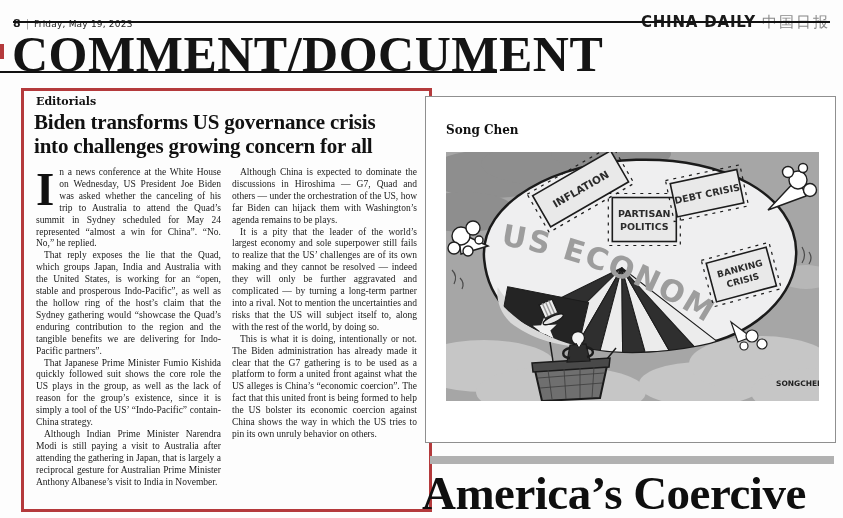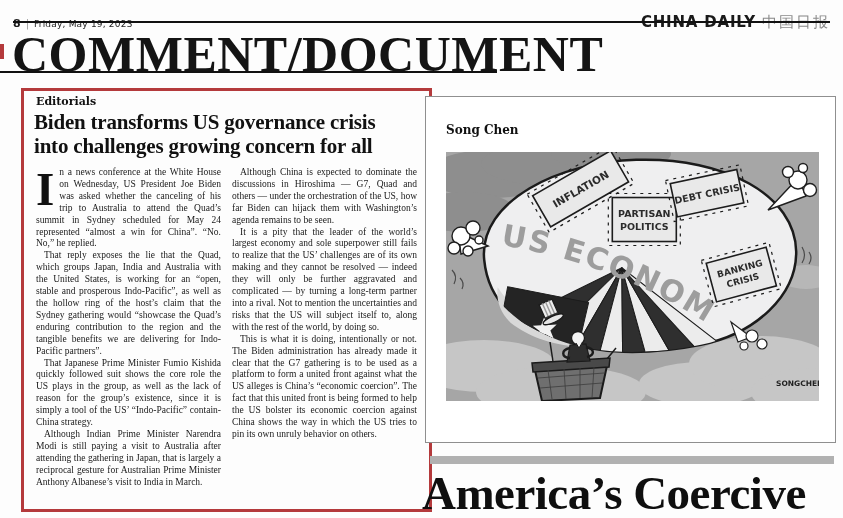--- a/index.html
+++ b/index.html
@@ -62,22 +62,22 @@
 <div class="abs" id="editorial-box">
   <div id="kicker">Editorials</div>
   <h1 id="headline">
     <span>Biden transforms US governance crisis</span>
     <span>into challenges growing concern for all</span>
   </h1>
   <div id="body-cols">
     <p class="first"><span id="drop-cap">I</span><span>n a news conference at the White House on Wednesday, US President Joe Biden was asked whether the canceling of his trip to Australia to attend the Quad’s summit in Sydney scheduled for May 24 represented “almost a win for China”. “No. No,” he replied.</span></p>
     <p>That reply exposes the lie that the Quad, which groups Japan, India and Australia with the United States, is working for an “open, stable and prosperous Indo-Pacific”, as well as the hollow ring of the host’s claim that the Sydney gathering would “showcase the Quad’s enduring contribution to the region and the tangible benefits we are delivering for Indo-Pacific partners”.</p>
     <p>That Japanese Prime Minister Fumio Kishida quickly followed suit shows the core role the US plays in the group, as well as the lack of reason for the group’s existence, since it is simply a tool of the US’ “Indo-Pacific” contain-China strategy.</p>
-    <p>Although Indian Prime Minister Narendra Modi is still paying a visit to Australia after attending the gathering in Japan, that is largely a reciprocal gesture for Australian Prime Minister Anthony Albanese’s visit to India in March.</p>
-    <p>Although China is expected to dominate the discussions in Hiroshima — G7, Quad and others — under the orchestration of the US, how far Biden can hijack them with Washington’s agenda remains to be seen.</p>
+    <p>Although Indian Prime Minister Narendra Modi is still paying a visit to Australia after attending the gathering in Japan, that is largely a reciprocal gesture for Australian Prime Minister Anthony Albanese’s visit to India in November.</p>
+    <p>Although China is expected to dominate the discussions in Hiroshima — G7, Quad and others — under the orchestration of the US, how far Biden can hijack them with Washington’s agenda remains to be plays.</p>
     <p>It is a pity that the leader of the world’s largest economy and sole superpower still fails to realize that the US’ challenges are of its own making and they cannot be resolved — indeed they will only be further aggravated and complicated — by turning a long-term partner into a rival. Not to mention the uncertainties and risks that the US will subject itself to, along with the rest of the world, by doing so.</p>
     <p>This is what it is doing, intentionally or not. The Biden administration has already made it clear that the G7 gathering is to be used as a platform to form a united front against what the US alleges is China’s “economic coercion”. The fact that this united front is being formed to help the US bolster its economic coercion against China shows the way in which the US tries to pin its own unruly behavior on others.</p>
 
   </div>
 </div>
 
 <div class="abs" id="cartoon-panel">
   <div id="cartoon-credit">Song Chen</div>
 
   <svg id="cartoon-svg" width="373" height="249" viewBox="0 0 373 249">

